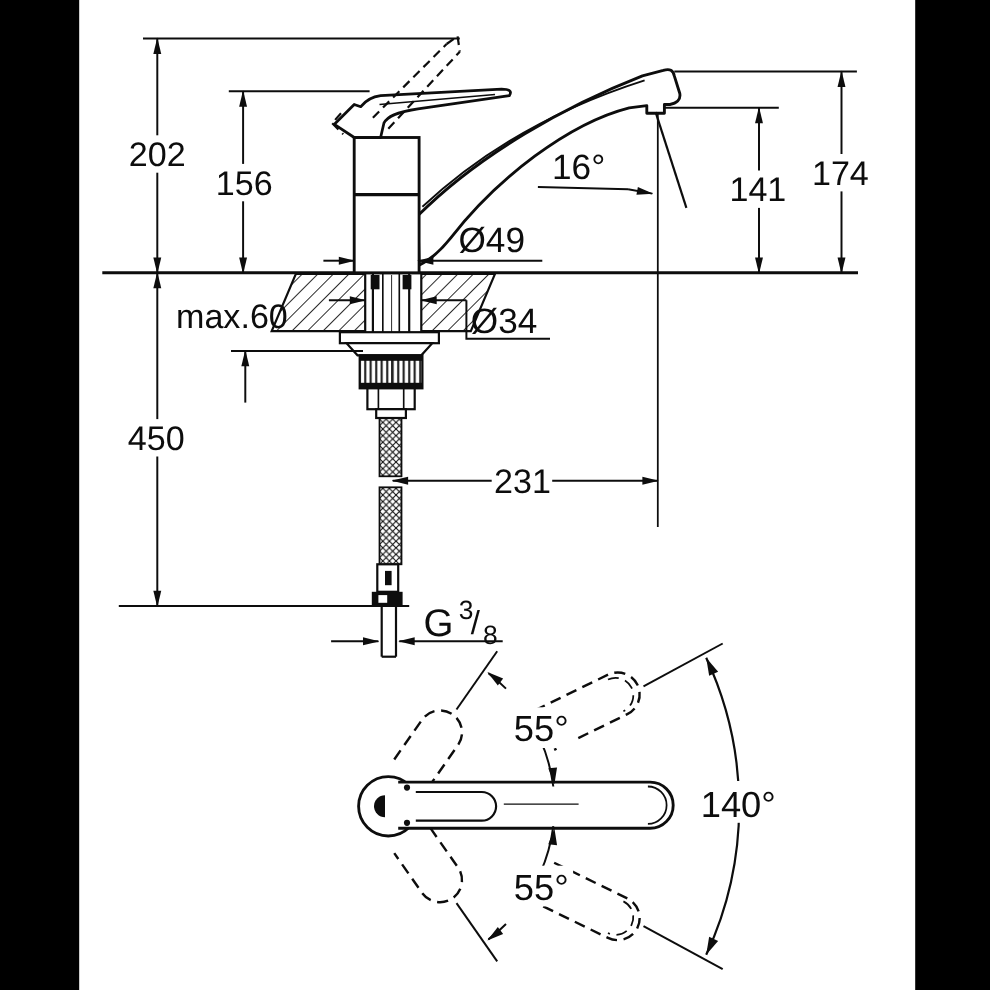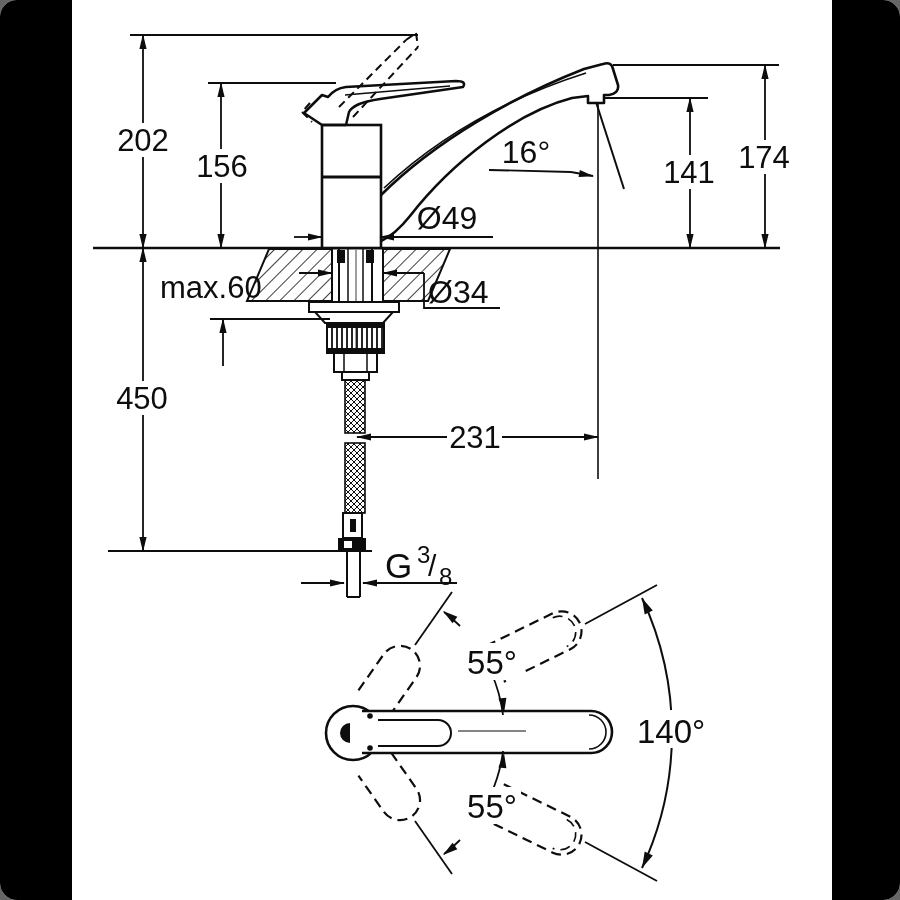--- a/index.html
+++ b/index.html
@@ -1,16 +1,16 @@
 <!DOCTYPE html>
 <html><head>
 <meta charset="utf-8">
 <style>
   html,body{margin:0;padding:0;background:#666;}
-  #stage{width:900px;height:900px;position:relative;background:#ffffff;overflow:hidden;margin:0 auto;border-radius:17px;}
+  #stage{width:900px;height:900px;position:relative;background:#ffffff;overflow:hidden;margin:0 auto;}
   svg{display:block;}
   .lbl{font-family:"Liberation Sans","DejaVu Sans",sans-serif;fill:#0d0d0d;}
   .ln{stroke:#0d0d0d;fill:none;}
 </style>
 </head>
 <body>
 
 <div id="stage">
 <svg width="900" height="900" viewBox="0 0 900 900">
   <defs>

